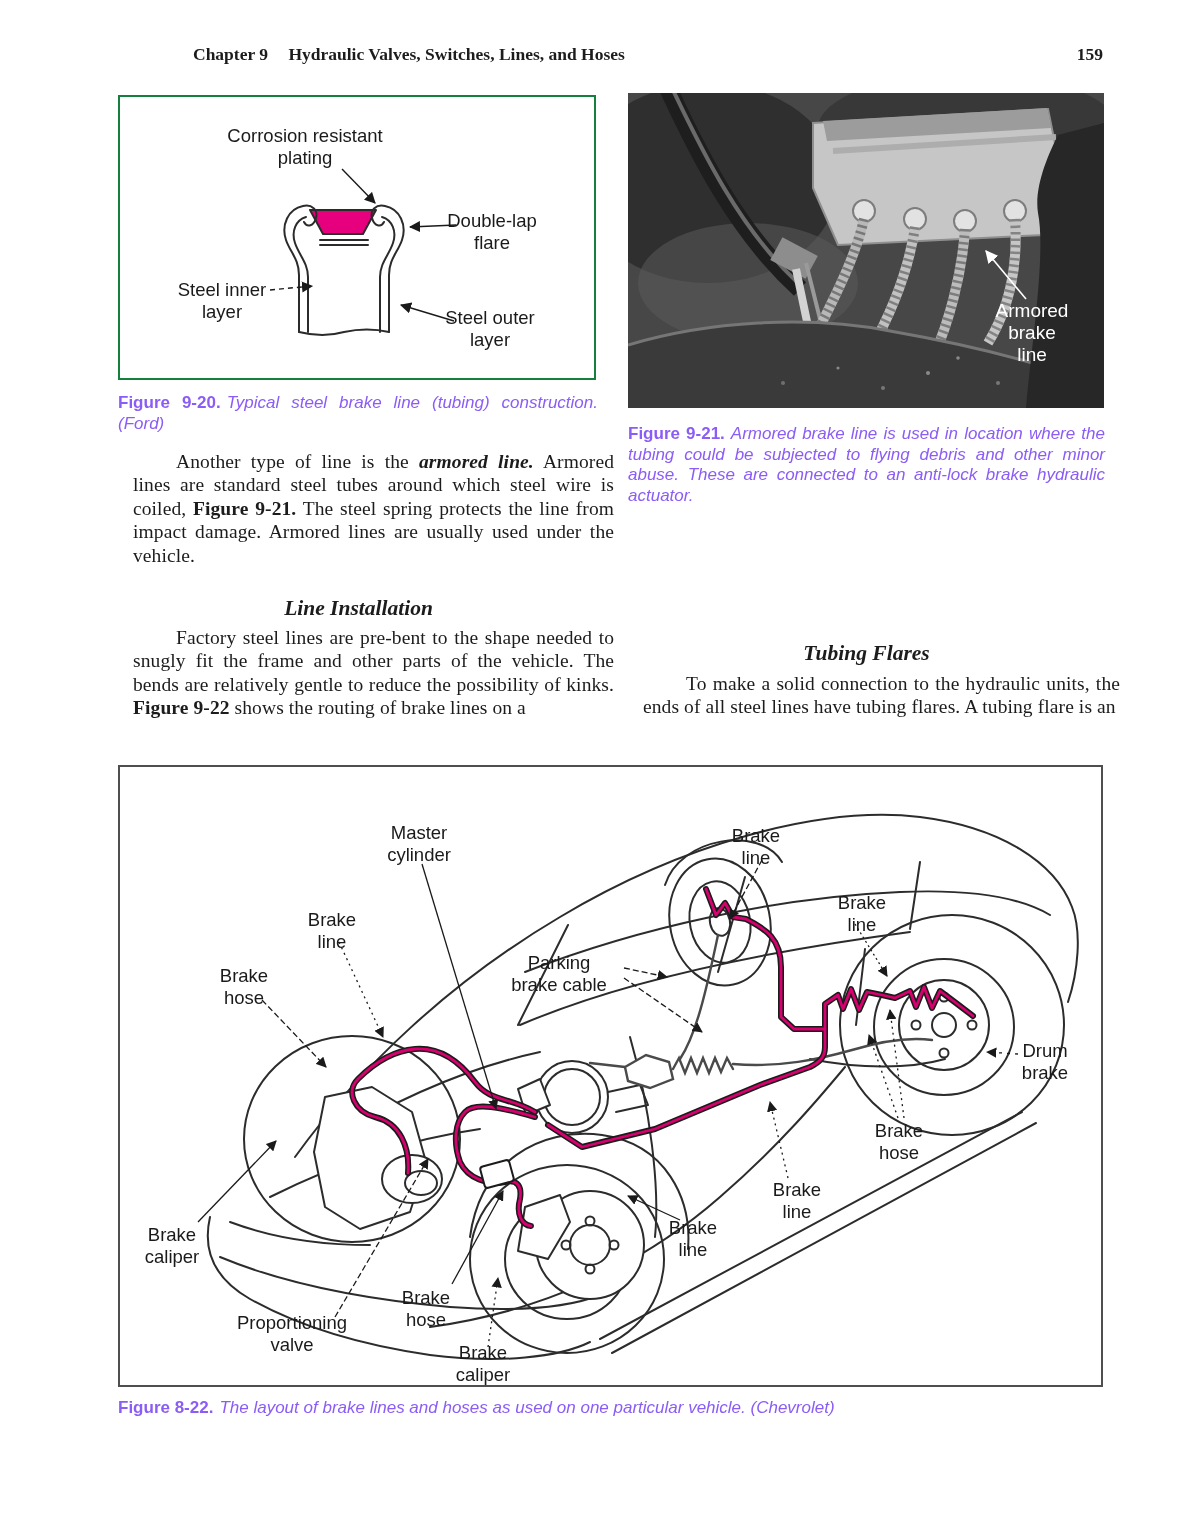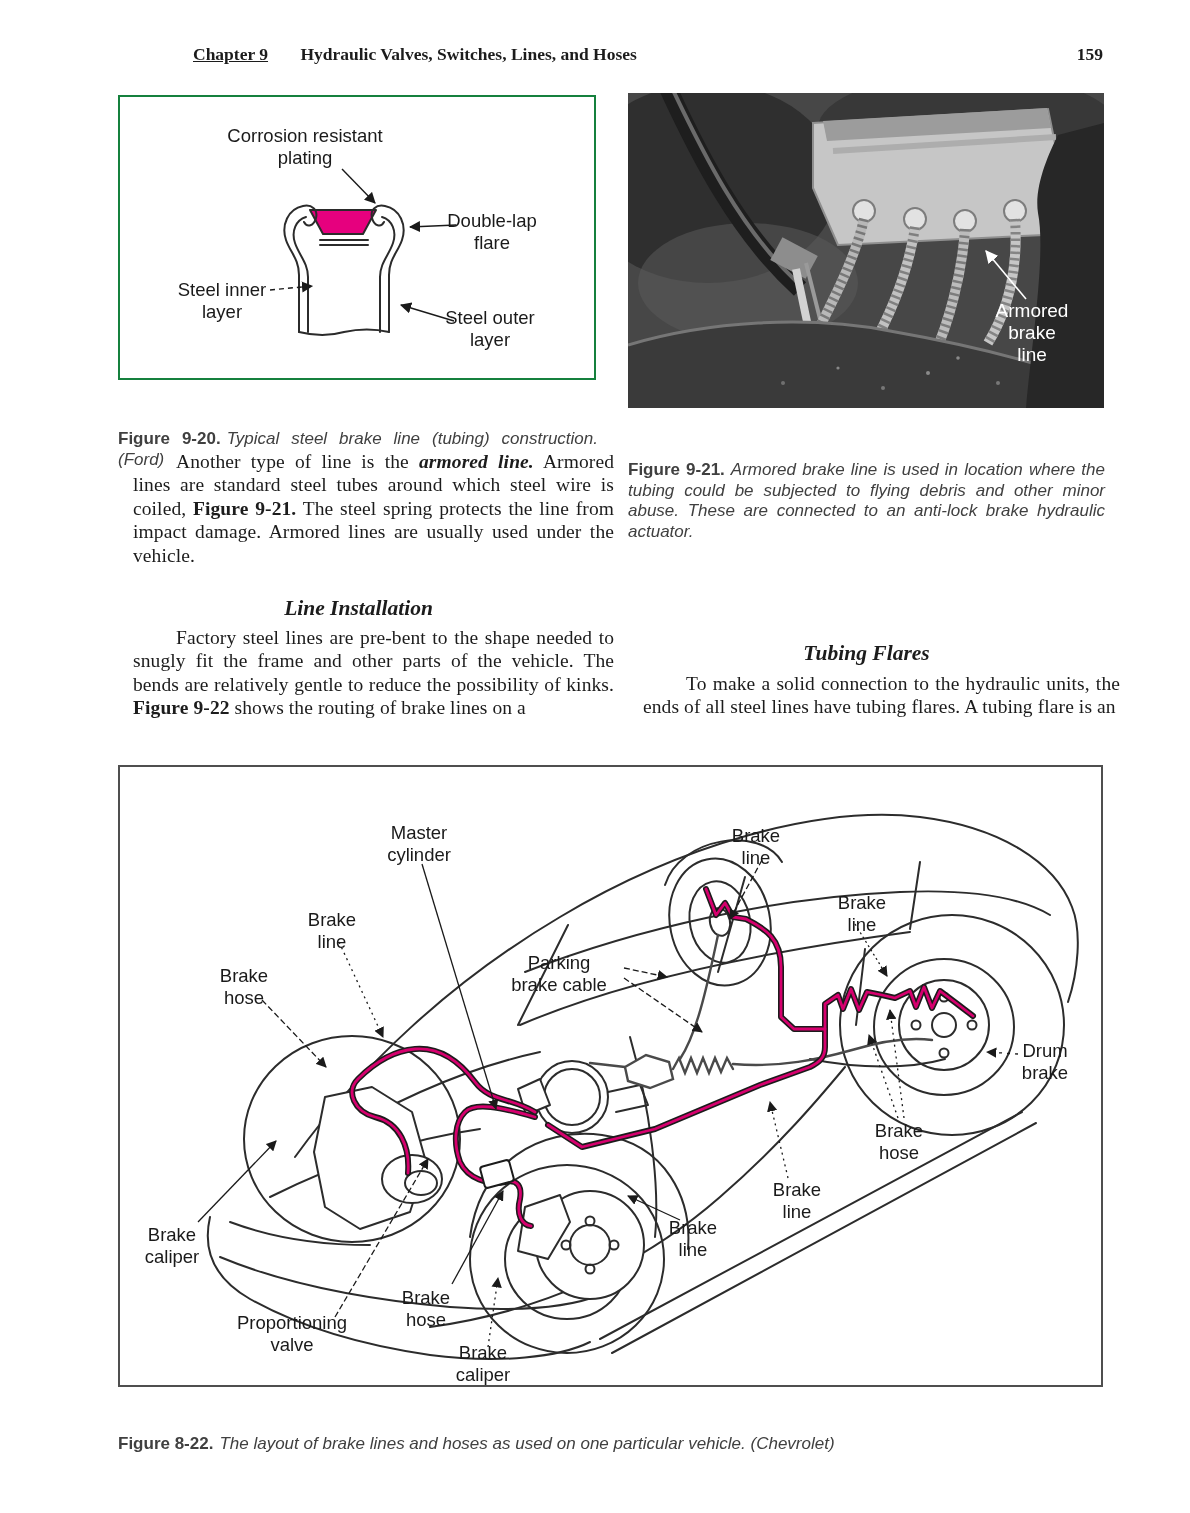--- a/index.html
+++ b/index.html
@@ -1,38 +1,38 @@
 <!DOCTYPE html>
 <html><head>
 <meta charset="utf-8">
 <style>
   html,body{margin:0;padding:0;background:#e8e8e8;}
   .page{position:relative;width:1190px;height:1513px;background:#ffffff;margin:0 auto;
         font-family:"Liberation Serif",serif;color:#1c1c1c;overflow:hidden;}
   
   .hdr{position:absolute;top:44px;font-family:"Liberation Serif",serif;font-weight:bold;font-size:17.5px;}
   .hdr-left{left:193px;}
-  .hdr-chapter{margin-right:28px;text-decoration:underline;}
+  .hdr-chapter{margin-right:16px;}
   .hdr-num{left:auto;right:87px;}
   
   .figbox{position:absolute;background:#fff;border:2px solid #15803d;box-sizing:border-box;}
   .fig20{left:118px;top:95px;width:478px;height:285px;}
   .fig22{left:118px;top:765px;width:985px;height:622px;border-color:#4f4f4f;}
   .photo21{position:absolute;left:628px;top:93px;width:476px;height:315px;}
   svg{position:absolute;left:0;top:0;}
   
   .fig-label{position:absolute;transform:translateX(-50%);text-align:center;
              font-family:"Liberation Sans",sans-serif;font-size:18.5px;line-height:21.5px;
              color:#1a1a1a;white-space:pre-line;}
   .photo-label{position:absolute;transform:translateX(-50%);text-align:center;
                font-family:"Liberation Sans",sans-serif;font-size:19px;line-height:22px;
                color:#ffffff;white-space:pre-line;}
   
   .caption{position:absolute;font-family:"Liberation Sans",sans-serif;font-size:17px;
-           line-height:20.6px;font-style:italic;text-align:justify;color:#404040;margin-top:36px;}
+           line-height:20.6px;font-style:italic;text-align:justify;color:#8b5cf6;}
   .cap-bold{font-style:normal;font-weight:bold;margin-right:6px;}
   .cap20{left:118px;top:393px;width:480px;}
   .cap21{left:628px;top:424px;width:477px;}
   .cap22{left:118px;top:1398px;width:985px;}
   
   .body-par{position:absolute;font-size:19.5px;line-height:23.4px;text-align:justify;
             letter-spacing:0.1px;}
   .indent{text-indent:43px;margin-left:15px;}
   .col-l{left:118px;width:481px;}
   .col-r{left:628px;width:477px;}

